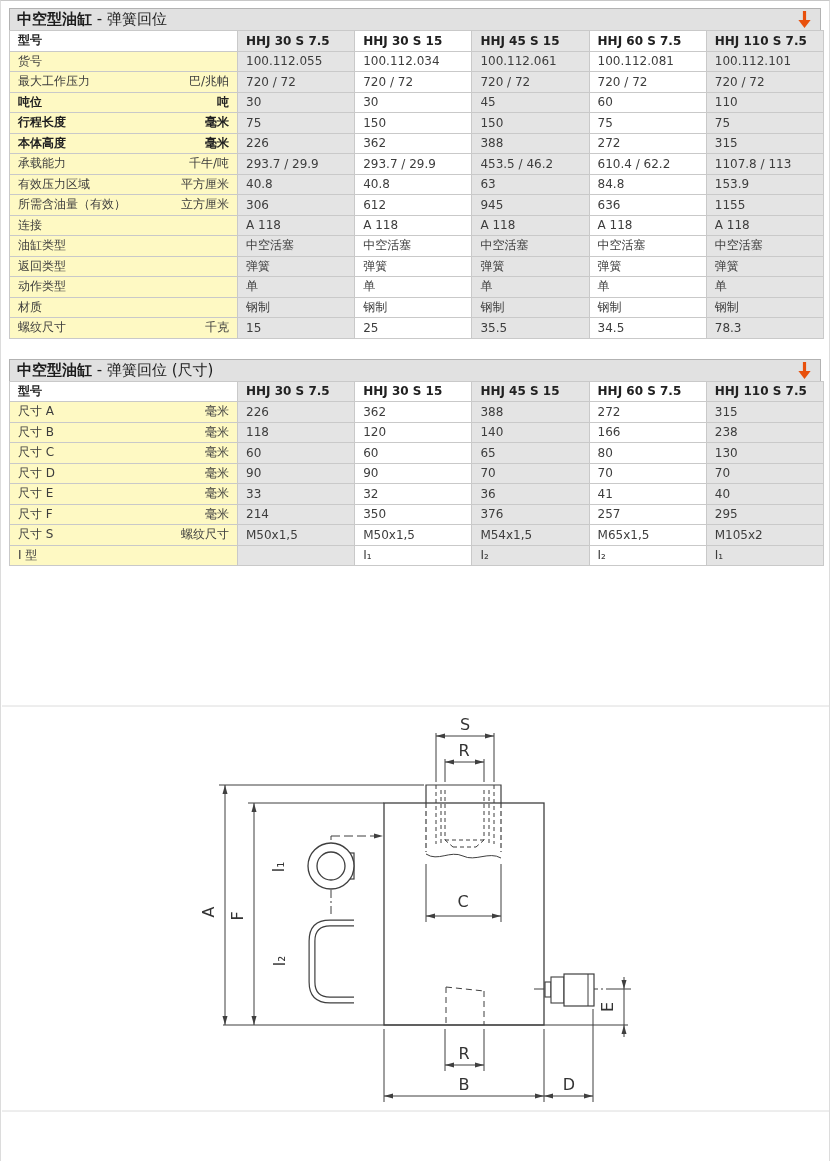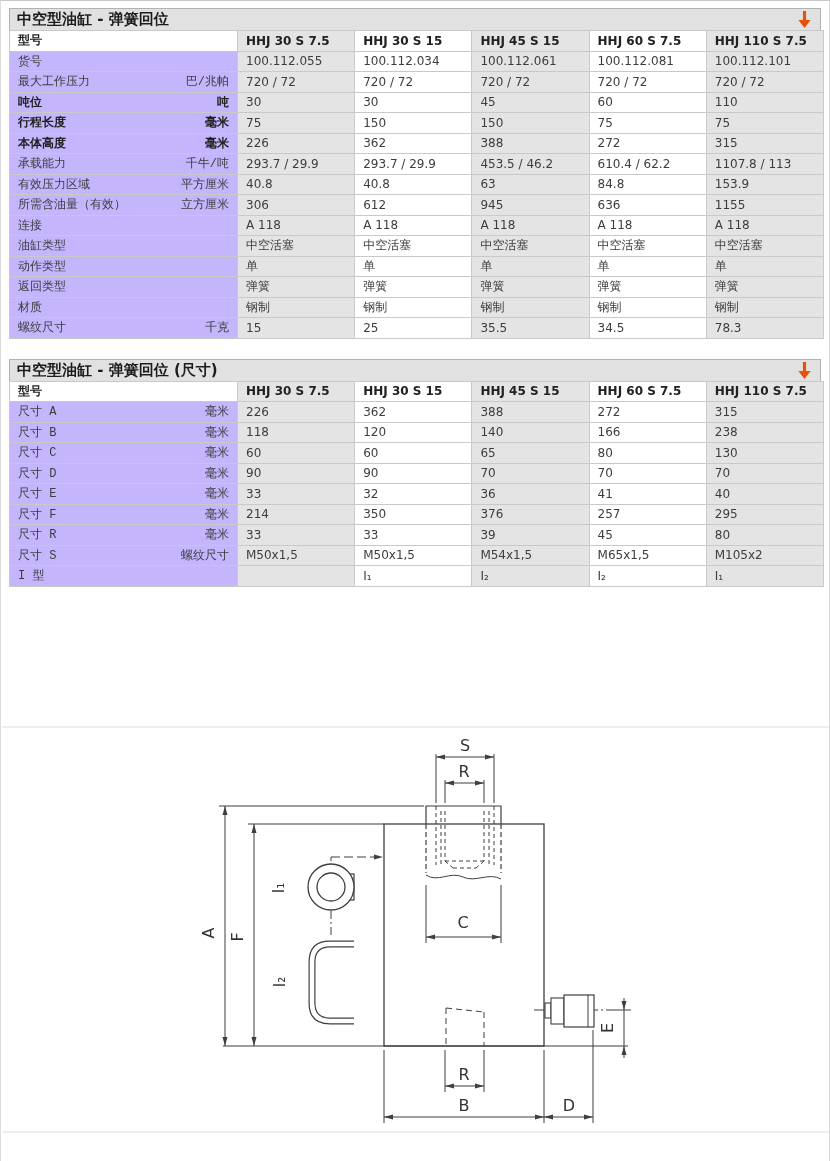--- a/index.html
+++ b/index.html
@@ -11,36 +11,36 @@
   }
   .section { margin:0 8px; }
   .section.first { padding-top:7px; }
   .section.second { margin-top:20px; }
   .section-header {
     height:23px; background:#e1e1e1; border:1px solid #b2b2b2;
     display:flex; align-items:center; justify-content:space-between;
     padding:0 7px; font-size:15px; color:#1c1c1c;
   }
   .section-header .hdr-bold { font-weight:bold; }
-  .section-header .hdr-rest { font-weight:bold; }
+  .section-header .hdr-rest { font-weight:normal; }
   .down-arrow { display:block; }
   table.spec {
     border-collapse:collapse; table-layout:fixed; width:814px; margin-top:-1px;
     font-size:12px; color:#3d3d3d; border:1px solid #bdbdbd; background:#fff;
   }
   table.spec th, table.spec td {
     border:1px solid #c9c9c9; height:20.5px; padding:0 8px;
     text-align:left; vertical-align:middle; white-space:nowrap; overflow:hidden;
     font-weight:normal;
   }
   table.spec th { font-weight:bold; color:#212121; }
   table.spec col.c-label { width:228px; }
   table.spec col.c-val { width:117.2px; }
   table.spec .shade { background:#e4e4e4; }
-  table.spec td.label-col { background:#c4b5fd;font-family:Liberation Mono, monospace; }
+  table.spec td.label-col { background:#fef9c3; }
   table.spec td.label-col .unit { float:right;text-align:right; }
   table.spec tr.bold td.label-col,
   table.spec tr.bold td.label-col .unit { font-weight:bold; color:#212121; }
   .diagram-wrap { margin-top:128px; }
   svg text { font-family:"DejaVu Sans","Liberation Sans",sans-serif; }
 </style>
 </head>
 <body>
 
 <div class="page">
@@ -147,34 +147,34 @@
           </tr>
           <tr>
             <td class="label-col"><span>油缸类型</span><span class="unit"></span></td>
             <td class="shade">中空活塞</td>
             <td>中空活塞</td>
             <td class="shade">中空活塞</td>
             <td>中空活塞</td>
             <td class="shade">中空活塞</td>
           </tr>
           <tr>
+            <td class="label-col"><span>返回类型</span><span class="unit"></span></td>
+            <td class="shade">弹簧</td>
+            <td>弹簧</td>
+            <td class="shade">弹簧</td>
+            <td>弹簧</td>
+            <td class="shade">弹簧</td>
+          </tr>
+          <tr>
             <td class="label-col"><span>动作类型</span><span class="unit"></span></td>
             <td class="shade">单</td>
             <td>单</td>
             <td class="shade">单</td>
             <td>单</td>
             <td class="shade">单</td>
-          </tr>
-          <tr>
-            <td class="label-col"><span>返回类型</span><span class="unit"></span></td>
-            <td class="shade">弹簧</td>
-            <td>弹簧</td>
-            <td class="shade">弹簧</td>
-            <td>弹簧</td>
-            <td class="shade">弹簧</td>
           </tr>
           <tr>
             <td class="label-col"><span>材质</span><span class="unit"></span></td>
             <td class="shade">钢制</td>
             <td>钢制</td>
             <td class="shade">钢制</td>
             <td>钢制</td>
             <td class="shade">钢制</td>
           </tr>
           <tr>
@@ -259,28 +259,20 @@
           </tr>
           <tr>
             <td class="label-col"><span>尺寸 F</span><span class="unit">毫米</span></td>
             <td class="shade">214</td>
             <td>350</td>
             <td class="shade">376</td>
             <td>257</td>
             <td class="shade">295</td>
           </tr>
           <tr>
-            <td class="label-col"><span>尺寸 R</span><span class="unit">毫米</span></td>
-            <td class="shade">33</td>
-            <td>33</td>
-            <td class="shade">39</td>
-            <td>45</td>
-            <td class="shade">80</td>
-          </tr>
-          <tr>
             <td class="label-col"><span>尺寸 S</span><span class="unit">螺纹尺寸</span></td>
             <td class="shade">M50x1,5</td>
             <td>M50x1,5</td>
             <td class="shade">M54x1,5</td>
             <td>M65x1,5</td>
             <td class="shade">M105x2</td>
           </tr>
           <tr>
             <td class="label-col"><span>I 型</span><span class="unit"></span></td>
             <td class="shade"></td>

